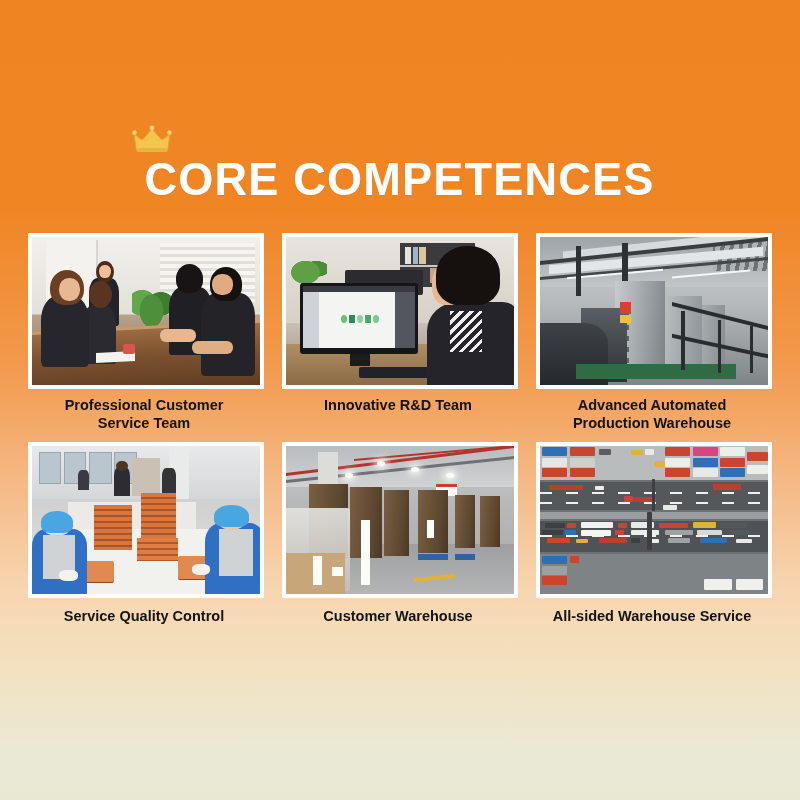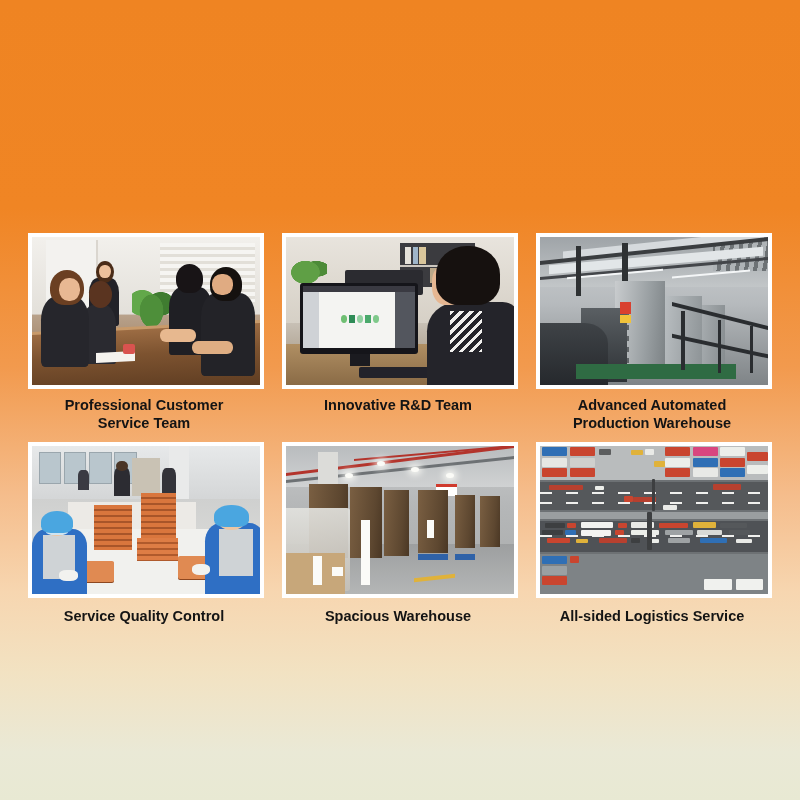--- a/index.html
+++ b/index.html
@@ -256,20 +256,32 @@
     background:repeating-linear-gradient(90deg,#8e9294 0 7px,#aeb2b4 7px 14px);
     border:2px solid #6a6e70;}
   .s6 .bldg2{left:60%;top:78%;width:36%;height:18%;background:#e9eae8;border:2px solid #b9bbba;}
   .s6 .bldg3{left:58%;top:74%;width:14%;height:8%;background:#2f6fb5;}
 </style>
 </head>
 <body>
 
 <div id="page">
 
+  <div class="title-wrap">
+    <div class="title-inner">
+      <svg class="crown" viewBox="0 0 40 30">
+        <path d="M4 24 L2 9 L10 15 L20 4 L30 15 L38 9 L36 24 Z" fill="#f3c54c" stroke="#d9a62e" stroke-width="1"></path>
+        <path d="M4 24 L36 24 L35 27 L5 27 Z" fill="#e8b53c"></path>
+        <circle cx="2.5" cy="7.5" r="2.2" fill="#f7d470"></circle>
+        <circle cx="20" cy="3" r="2.4" fill="#f7d470"></circle>
+        <circle cx="37.5" cy="7.5" r="2.2" fill="#f7d470"></circle>
+      </svg>
+      <span class="page-title">CORE COMPETENCES</span>
+    </div>
+  </div>
 
   <div class="grid">
 
     <div class="cell">
       <div class="thumb">
         <div class="scene s1">
           <div class="sh wall"></div>
             <div class="sh blinds"></div>
             <div class="sh door"></div>
           <div class="sh plant"></div>
@@ -428,21 +440,21 @@
             <div class="sh bluepal bp2"></div>
           <div class="sh wrap"></div>
             <div class="sh wrap2"></div>
           <div class="sh lbl lb1"></div>
             <div class="sh lbl lb2"></div>
           <div class="sh lbl lb3"></div>
             <div class="sh lbl lb4"></div>
           <div class="sh ylw"></div>
         </div>
       </div>
-      <div class="caption">Spacious Warehouse</div>
+      <div class="caption">Customer Warehouse</div>
     </div>
 
     <div class="cell row2">
       <div class="thumb">
         <div class="scene s6">
           <div class="band bTop"></div>
           <div class="band road1"></div>
           <div class="band mid"></div>
           <div class="band road2"></div>
           <div class="band bBot"></div>
@@ -517,17 +529,17 @@
           <div class="bldg3"></div>
           <div class="bldg2"></div>
           <div class="c" style="left:1%;top:74%;width:11%;height:6%;background:#2f6fb5"></div>
           <div class="c" style="left:1%;top:81%;width:11%;height:6%;background:#9aa0a3"></div>
           <div class="c" style="left:1%;top:88%;width:11%;height:6%;background:#c9452f"></div>
           <div class="c" style="left:13%;top:74%;width:4%;height:5%;background:#c9452f"></div>
           <div class="c" style="left:72%;top:90%;width:12%;height:7%;background:#f0f1ee"></div>
           <div class="c" style="left:86%;top:90%;width:12%;height:7%;background:#f0f1ee"></div>
         </div>
       </div>
-      <div class="caption">All-sided Logistics Service</div>
+      <div class="caption">All-sided Warehouse Service</div>
     </div>
 
   </div>
 </div>
 
 </body></html>

